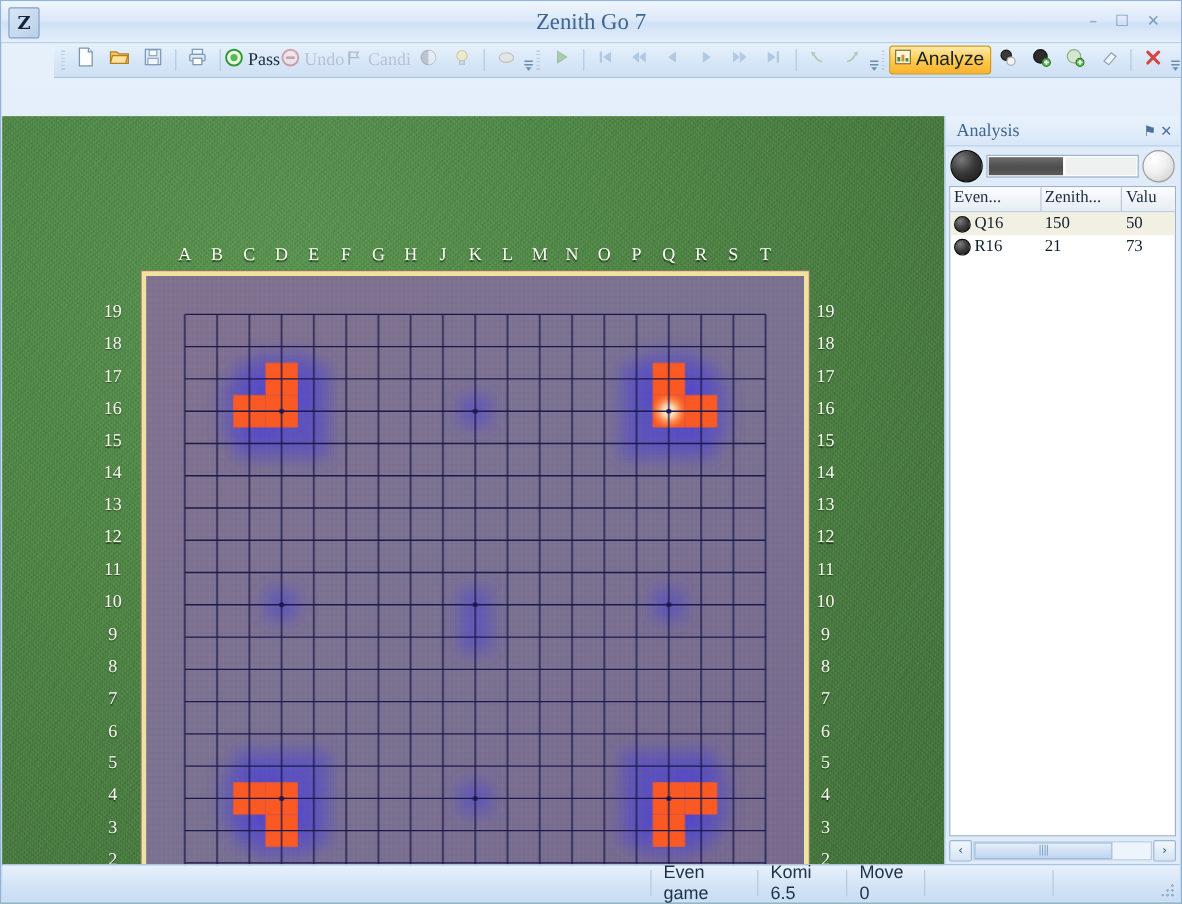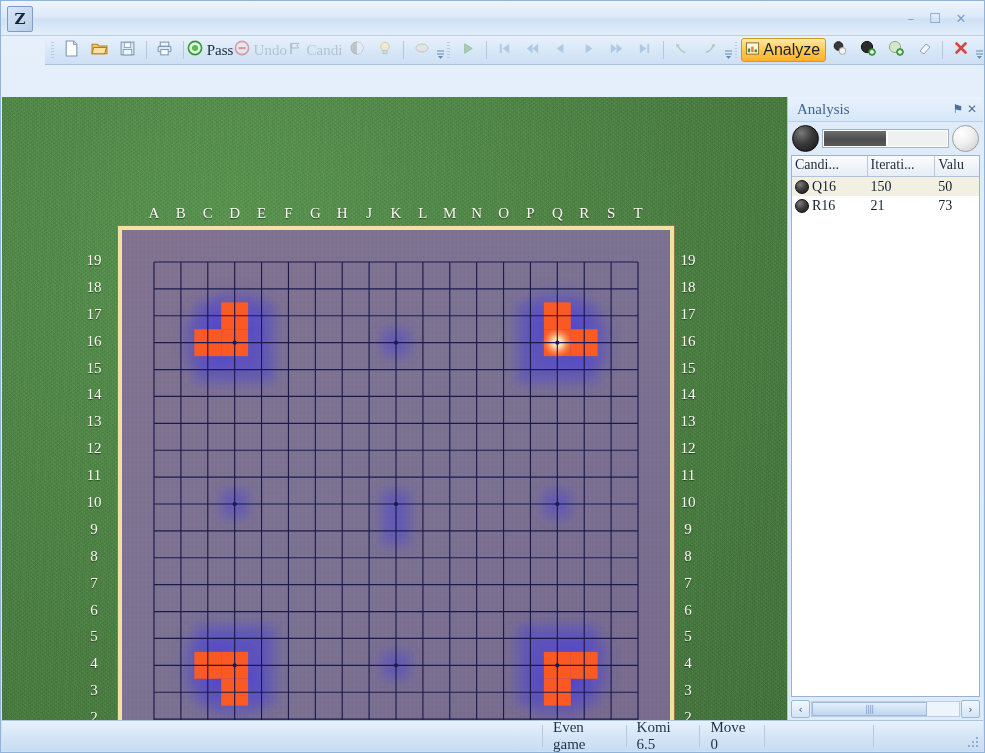--- a/index.html
+++ b/index.html
@@ -143,38 +143,39 @@
     display:flex;align-items:center;justify-content:center;}
   #sb-grip{font-size:9px;color:#7d9ec4;letter-spacing:-1px;
     font-family:"DejaVu Sans",sans-serif;}
 
   
   #statusbar{position:absolute;left:1px;right:1px;bottom:1px;height:30px;
     background:linear-gradient(180deg,#e8f1fc,#d3e3f5 60%,#c9dcf2);
     border-top:1px solid #a9c5e2;display:flex;align-items:center;}
   .sb-cell{height:22px;display:flex;align-items:center;padding:0 10px;
     font-size:15px;color:#1c3148;border-right:1px solid #b2c9e2;
-    font-family:Liberation Serif, serif;}
+    font-family:Liberation Sans, sans-serif;}
   .sb-spacer{flex:0 0 auto;}
   #sb-grip-corner{position:absolute;right:4px;bottom:3px;width:12px;height:12px;
     background:
       radial-gradient(circle at 2px 10px,#8fb0d2 1px,transparent 1.2px),
       radial-gradient(circle at 6px 10px,#8fb0d2 1px,transparent 1.2px),
       radial-gradient(circle at 10px 10px,#8fb0d2 1px,transparent 1.2px),
       radial-gradient(circle at 6px 6px,#8fb0d2 1px,transparent 1.2px),
       radial-gradient(circle at 10px 6px,#8fb0d2 1px,transparent 1.2px),
       radial-gradient(circle at 10px 2px,#8fb0d2 1px,transparent 1.2px);}
 </style>
 </head>
 <body>
 
 <div id="app">
 
   <div id="titlebar">
     <div id="app-icon">Z</div>
+    <div id="title-text">Zenith Go 7</div>
     <div class="winbtn" id="btn-min">–</div>
     <div class="winbtn" id="btn-max">☐</div>
     <div class="winbtn" id="btn-close">✕</div>
   </div>
 
 
   <div id="toolbar">
     <div class="tgrip"></div>
 
     <div class="tbtn">
@@ -614,22 +615,22 @@
       <div id="an-bar-row">
         <div class="stone-ind stone-black"></div>
         <div id="wr-track">
           <div id="wr-fill" style="width: 50%;"></div>
         </div>
         <div class="stone-ind stone-white"></div>
       </div>
 
       <div id="an-table">
         <div id="an-thead">
-          <div class="th" style="width:76px">Candi...</div>
-          <div class="th" style="width:68px">Iterati...</div>
+          <div class="th" style="width:76px">Even...</div>
+          <div class="th" style="width:68px">Zenith...</div>
           <div class="th" style="width:44px;border-right:none">Valu</div>
         </div>
         <div id="an-rows">
             <div class="tr sel">
               <div class="td" style="width: 76px;">
                 <span class="cell-stone"></span>
                 <span>Q16</span>
               </div>
               <div class="td" style="width: 68px;">150</div>
               <div class="td" style="width: 44px;">50</div>

